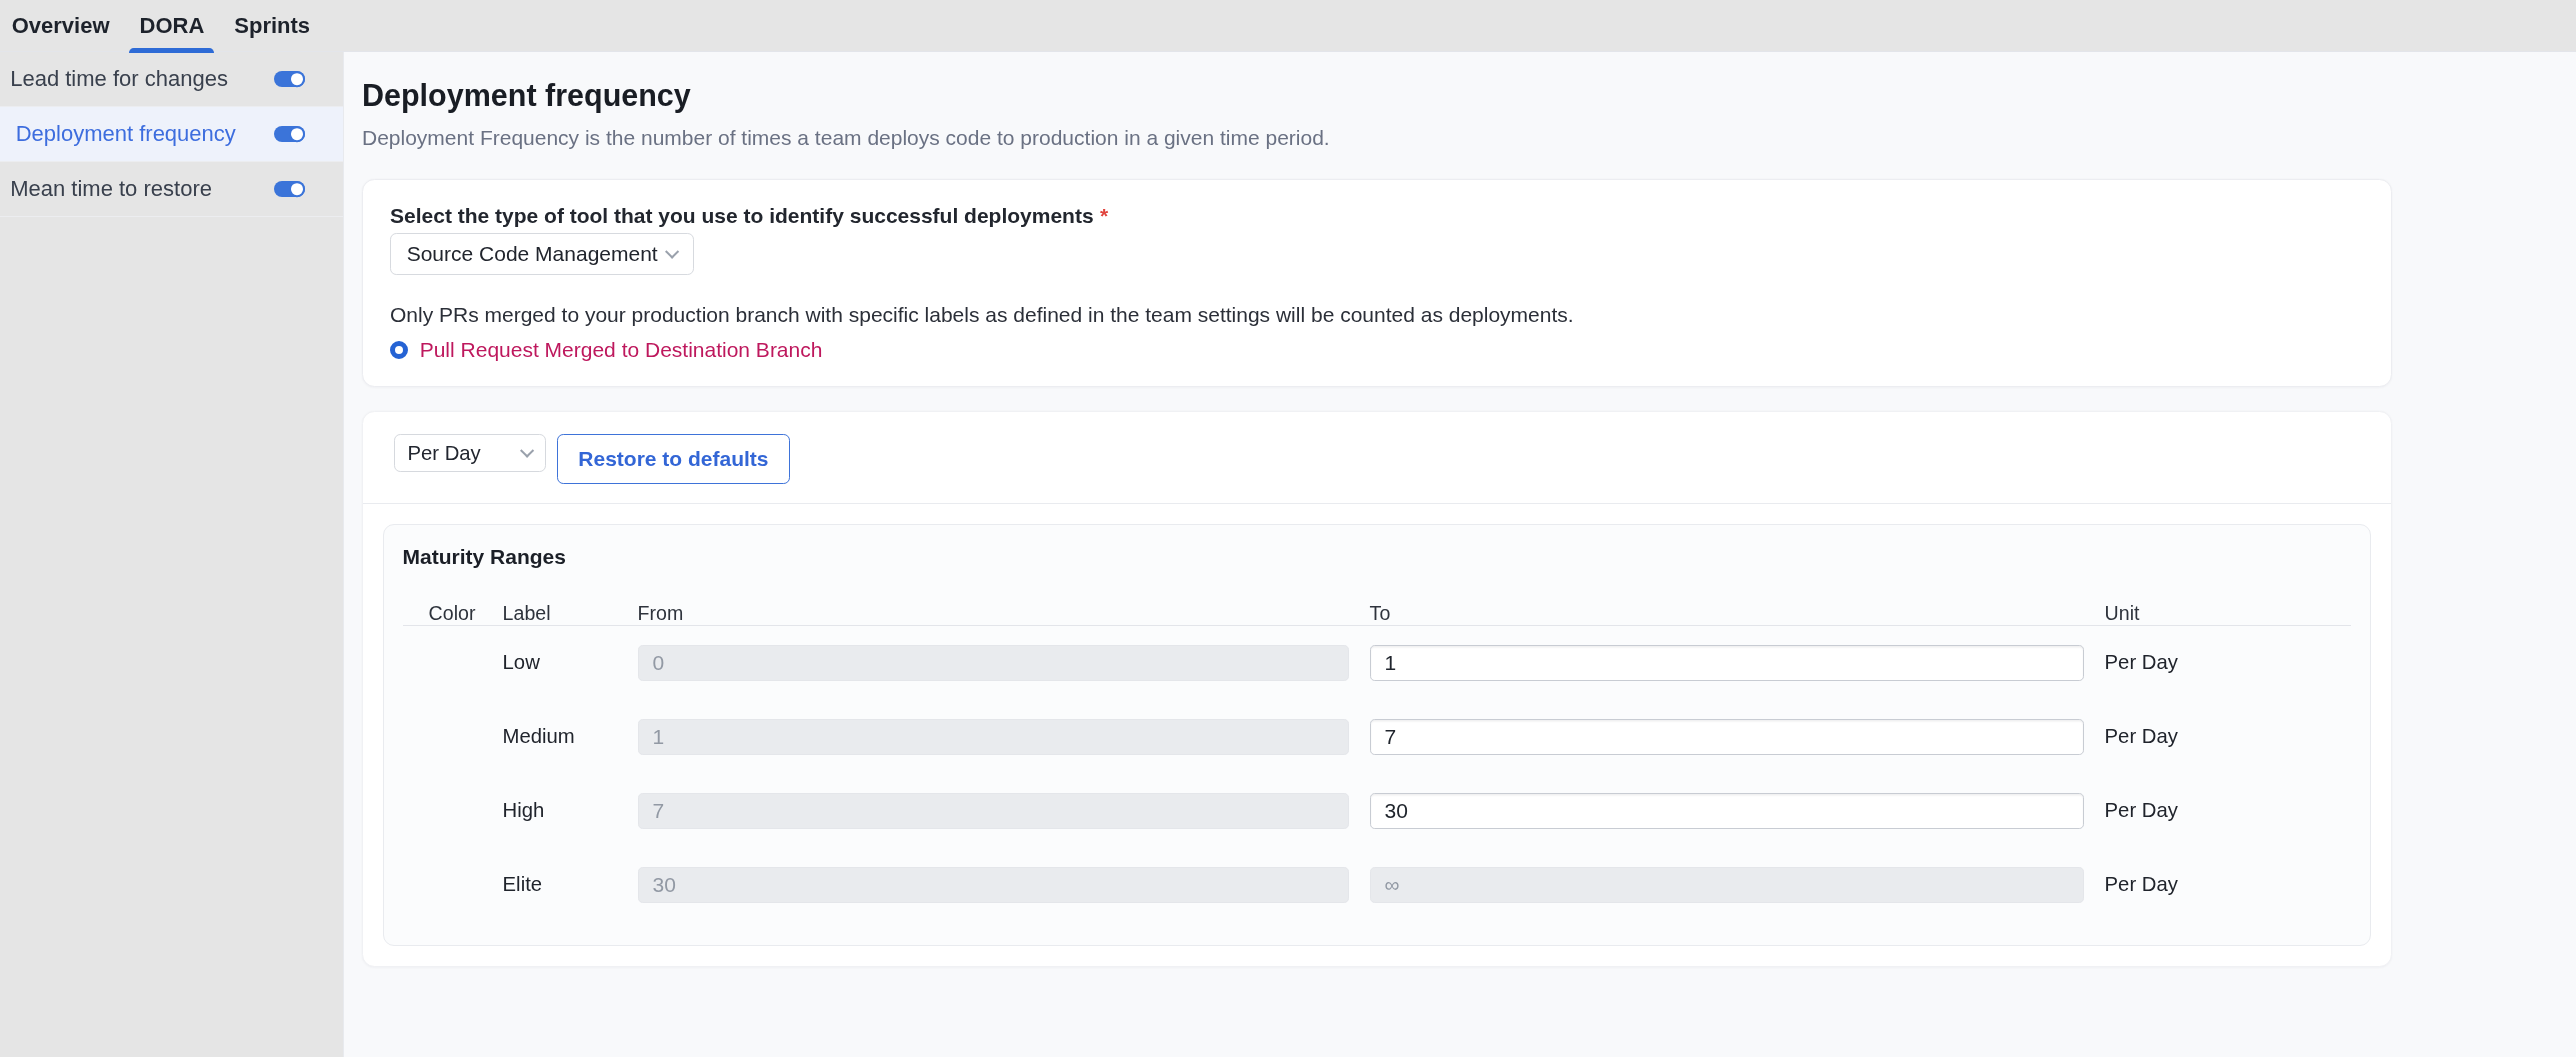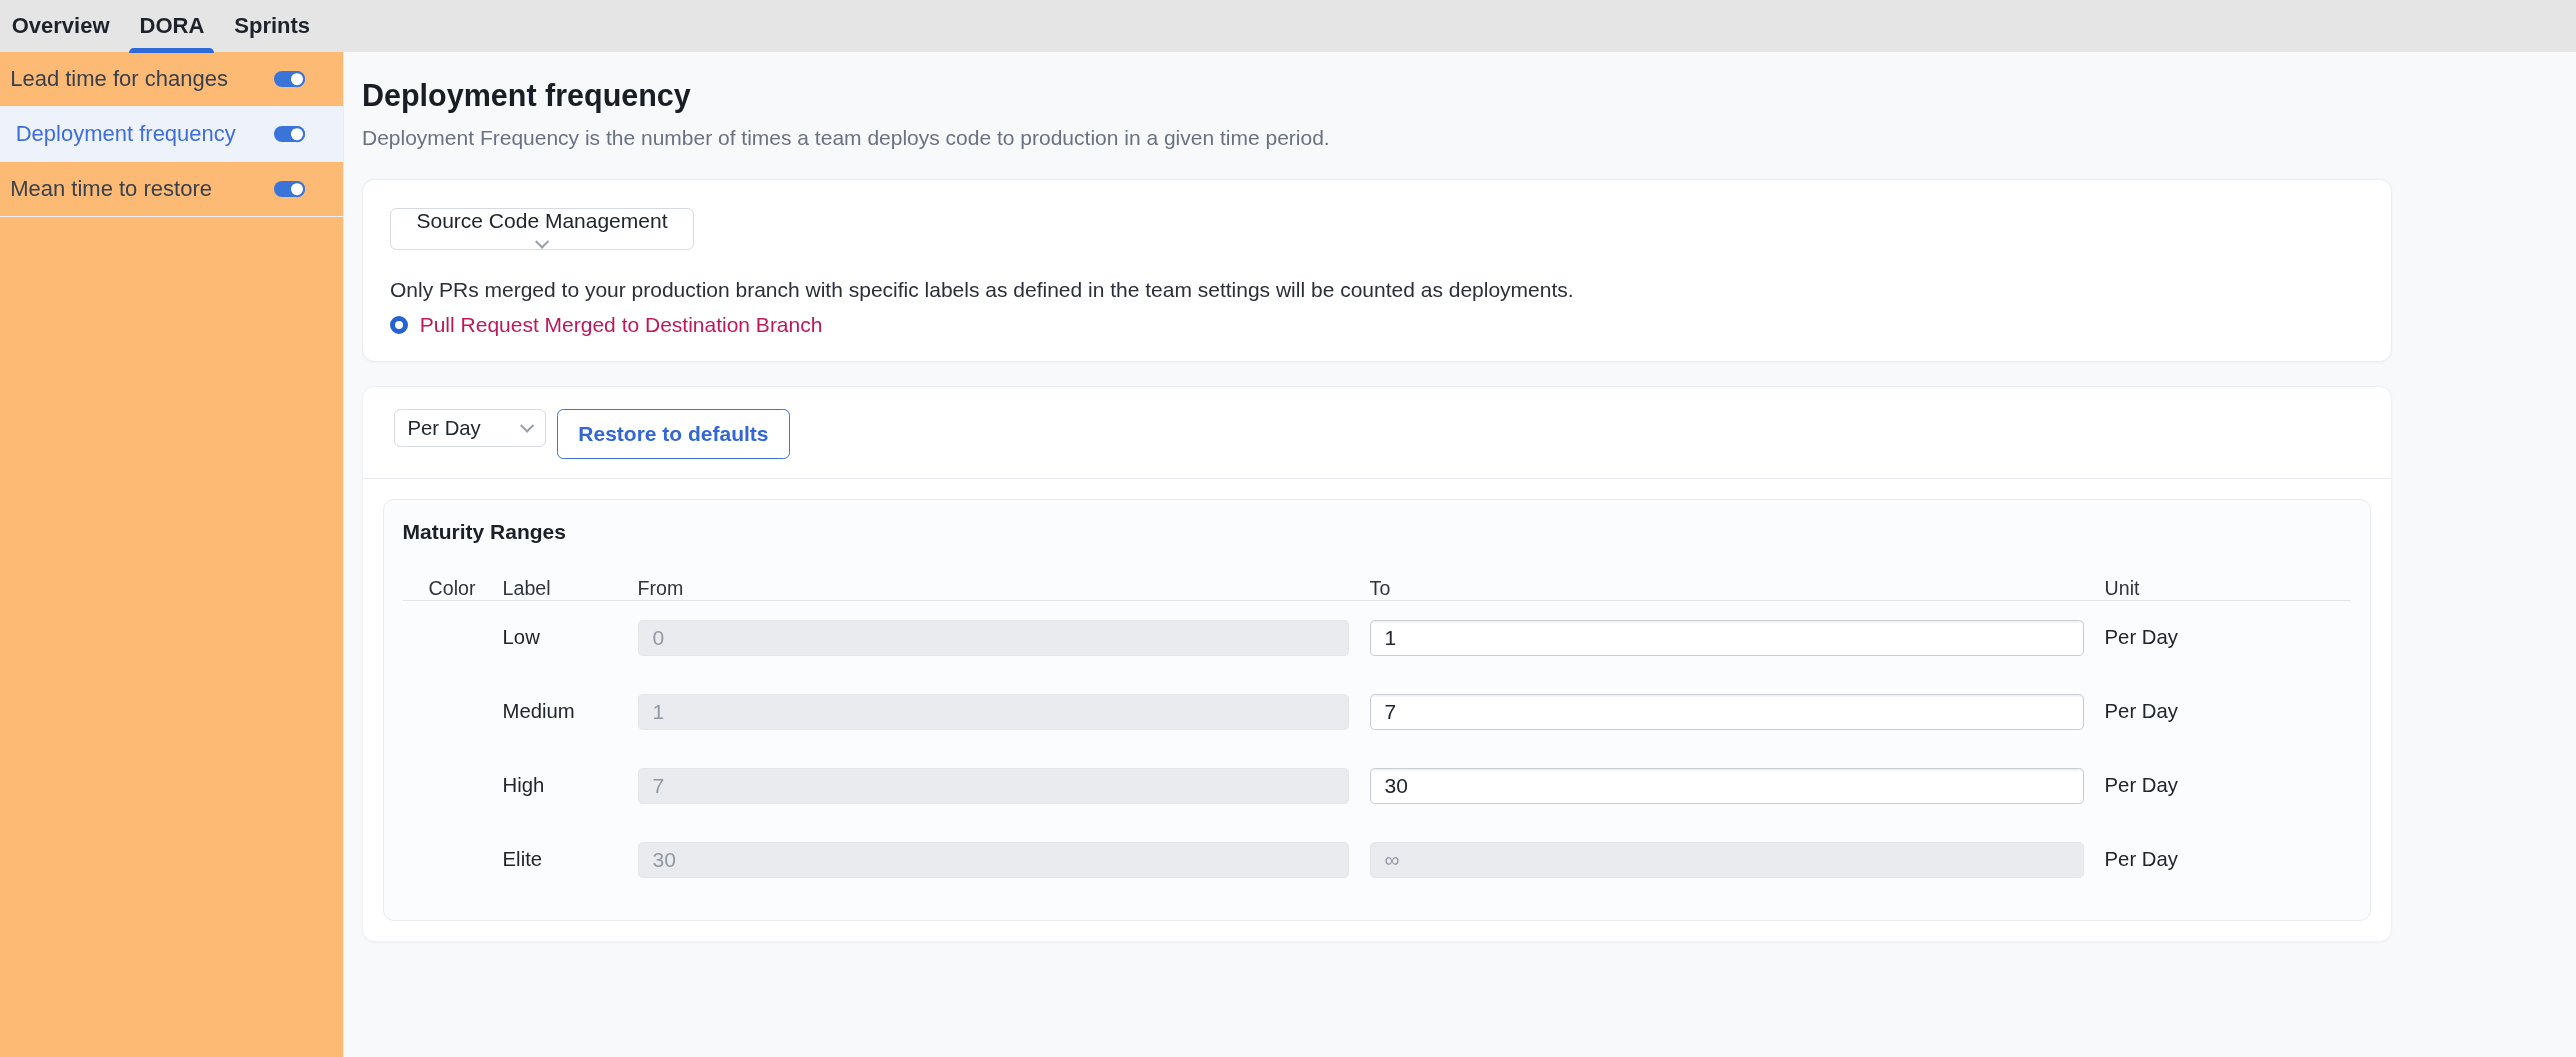--- a/index.html
+++ b/index.html
@@ -19,21 +19,21 @@
     position:relative; height:52px; display:flex; align-items:center;
     font-size:22px; font-weight:700; color:#1d222b; cursor:pointer;
   }
   .tab.active::after {
     content:""; position:absolute; left:-11px; right:-9.4px; bottom:-1.6px;
     height:5.5px; background:#2e6bd6; border-radius:4.7px 4.7px 0 0;
   }
   
   .sidebar {
     position:absolute; top:52px; left:0; width:344px; bottom:0;
-    background:#fdba74; border-right:1.6px solid #e8eaee;
+    background:#e5e5e5; border-right:1.6px solid #e8eaee;
   }
   .side-item {
     height:55px; display:flex; align-items:center; justify-content:space-between;
     padding:0 38px 0 10.2px; border-bottom:0.8px solid #ecedf0;
     font-size:22px; font-weight:500; color:#39404d; cursor:pointer;
   }
   .side-item.active { background:#eef2fb; color:#3d6dde; padding-left:15.7px; }
   .toggle {
     position:relative; width:31px; height:16.4px; border-radius:16.4px;
     background:#3b74d9; flex:0 0 auto; cursor:pointer;
@@ -53,21 +53,21 @@
     border:0.8px solid #ecedf1; border-radius:12.5px;
     box-shadow:0 0.8px 2.3px rgba(20,30,50,0.04);
     padding:23.5px 27px 23.5px 27px;
   }
   .field-label { font-size:21px; line-height:25px; font-weight:700; color:#22262e; }
   .req { color:#e0443e; margin-left:6.3px; font-weight:700; }
   .select {
     margin-top:4.7px; width:304px; height:42px; background:#fff;
     border:0.8px solid #d7dadf; border-radius:6.3px;
     display:flex; align-items:center; justify-content:space-between;
-    padding:0 15.7px; font-size:21px; color:#21252d; cursor:pointer;flex-direction:column;
+    padding:0 15.7px; font-size:21px; color:#21252d; cursor:pointer;
   }
   .chev {
     width:10.2px; height:10.2px; border-right:2px solid #9aa1ac; border-bottom:2px solid #9aa1ac;
     transform:rotate(45deg) translate(-1.6px,-1.6px); flex:0 0 auto;
   }
   .helper { margin-top:27px; font-size:21px; line-height:25px; color:#2b2f38; }
   .radio-row { margin-top:11px; display:flex; align-items:center; gap:11.7px; height:25px; }
   .radio {
     width:18px; height:18px; border-radius:50%; background:#ffffff;
     border:5.5px solid #2563d4; flex:0 0 auto; cursor:pointer;
@@ -157,20 +157,23 @@
           <span class="knob"></span>
         </span>
     </div>
   </div>
 
   <div class="main">
     <div class="page-title">Deployment frequency</div>
     <div class="page-desc">Deployment Frequency is the number of times a team deploys code to production in a given time period.</div>
 
     <div class="card1">
+      <div class="field-label">
+        <span>Select the type of tool that you use to identify successful deployments</span><span class="req">*</span>
+      </div>
       <div class="select">
         <span>Source Code Management</span>
         <span class="chev"></span>
       </div>
       <div class="helper">Only PRs merged to your production branch with specific labels as defined in the team settings will be counted as deployments.</div>
       <div class="radio-row">
         <span class="radio"></span>
         <span class="radio-label">Pull Request Merged to Destination Branch</span>
       </div>
     </div>

